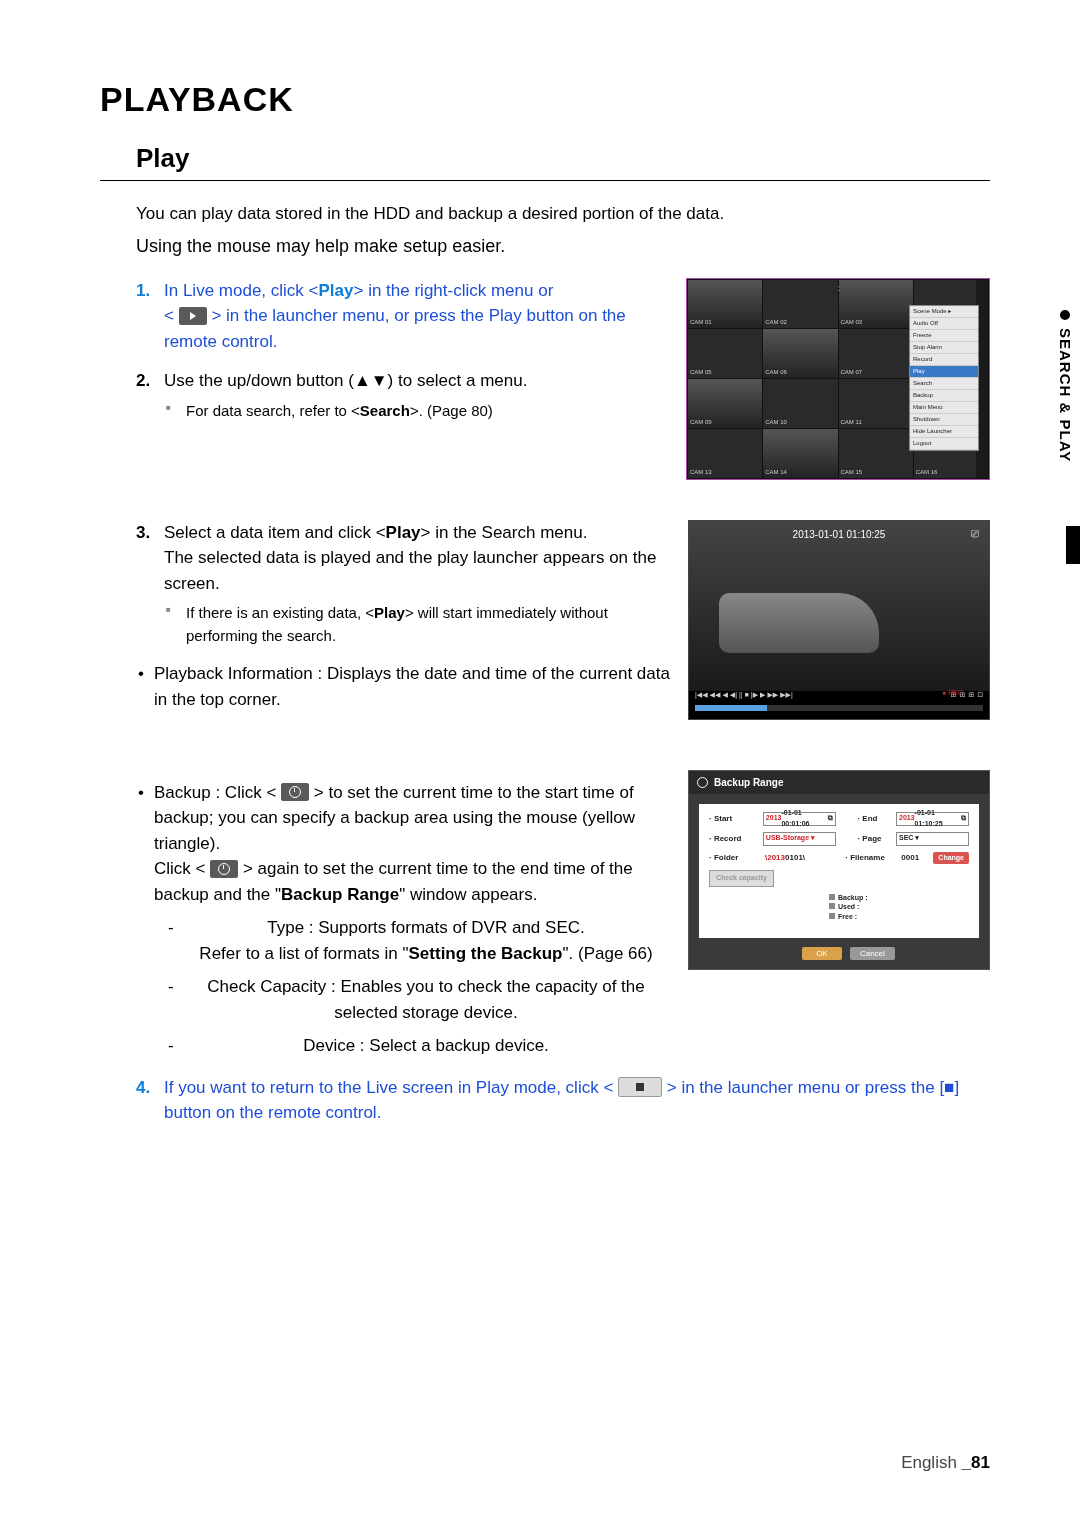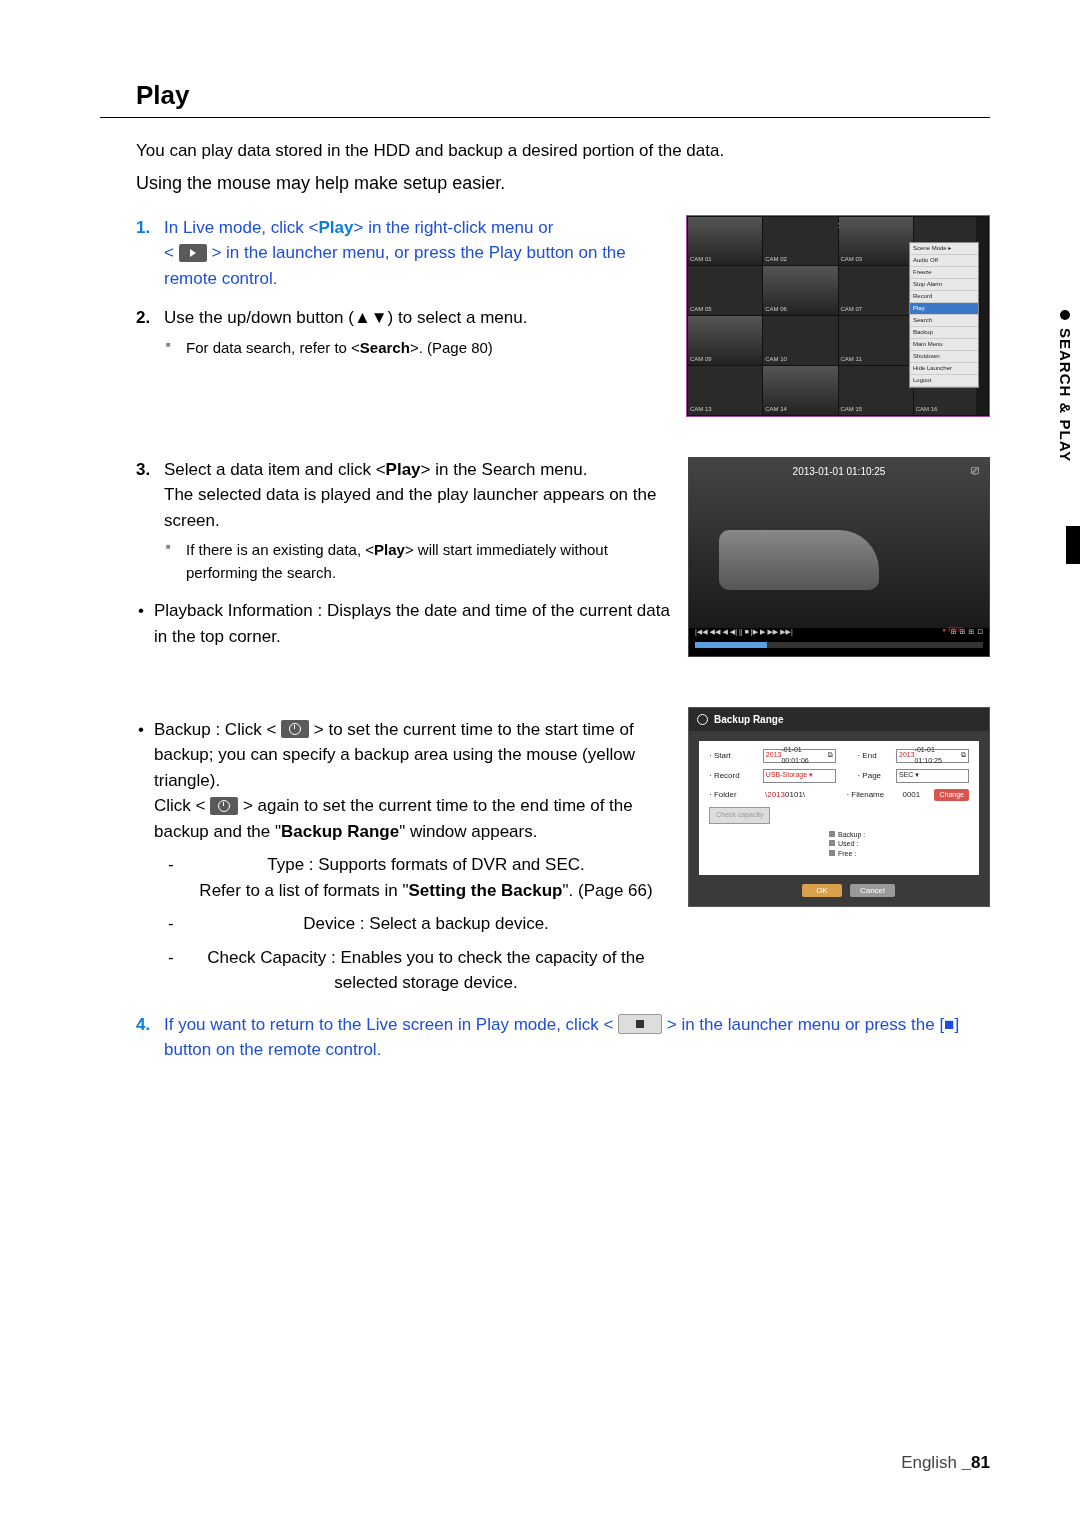--- a/index.html
+++ b/index.html
@@ -146,21 +146,21 @@
   .fig2 .toolbar span { color:#ccc; font-size:7px; flex:0 0 auto;}
   .fig2 .toolbar .spacer{flex:1;}
   .fig2 .toolbar .btns span{ margin-left:3px;}
   .fig2 .pbar { position:absolute; left:6px; right:6px; bottom:8px; height:6px; background:#333; }
   .fig2 .pbar .fill{ height:100%; width:25%; background:#5aa0e0;}
   .fig2 .rec { position:absolute; right:26px; bottom:20px; font-size:7px; color:#c33;}
 
   .fig3 { width:300px; height:198px; background:#3a3a3a; border:1px solid #555; color:#ccc; font-size:8px; }
   .fig3 .hdr { background:#2a2a2a; padding:4px 8px; font-size:10px; font-weight:bold; color:#fff; display:flex; align-items:center; gap:6px;}
   .fig3 .hdr .glyph{ width:9px;height:9px;border:1px solid #fff;border-radius:50%; position:relative;}
-  .fig3 .body { background:#fff; color:#222; margin:10px; padding:8px 10px; height:118px; font-size:8px; position:relative;}
+  .fig3 .body { background:#fff; color:#222; margin:10px; padding:8px 10px; height:118px; font-size:8px; position:relative;font-weight:bold;}
   .fig3 .row { display:flex; align-items:center; margin-bottom:6px; gap:6px;}
   .fig3 .lbl { width:50px; color:#222;}
   .fig3 select.box, .fig3 .selbox { width:70px; height:12px; font-size:7px; border:1px solid #888; display:inline-flex; align-items:center; padding:0 2px; background:#fff;}
   .fig3 .red { color:#c22; }
   .fig3 .cap-btn { display:inline-block; padding:2px 6px; background:#ddd; border:1px solid #999; font-size:7px; color:#999;}
   .fig3 .stats { margin-left:120px; font-size:7px; line-height:1.4;}
   .fig3 .stats .sq{ display:inline-block; width:6px;height:6px; background:#888; margin-right:3px;}
   .fig3 .change { background:#d9534f; color:#fff; font-size:7px; padding:1px 5px; border-radius:2px;}
   .fig3 .footer { text-align:center; margin-top:4px;padding-left:19px;}
   .fig3 .footer .okb { background:#d9a24a; color:#fff; padding:2px 14px; font-size:8px; border-radius:2px; margin-right:6px;}
@@ -175,20 +175,21 @@
 <body>
 
 <div class="page">
 
   <div class="side-tab">
     <div class="dot"></div>
     <div class="label">SEARCH &amp; PLAY</div>
   </div>
   <div class="side-black-block"></div>
 
+  <h1 class="playback">PLAYBACK</h1>
   <h2 class="play">Play</h2>
 
   <div class="content">
     <p>You can play data stored in the HDD and backup a desired portion of the data.</p>
     <p class="small">Using the mouse may help make setup easier.</p>
 
     <div class="col-wrap">
       <div class="col-left">
         <ol class="numlist">
           <li>
@@ -333,22 +334,22 @@
             </span><span> &gt; to set the current time to the start time of backup; you can specify a backup area using the mouse (yellow triangle).</span><br>
           <span>Click &lt; </span><span class="chip">
               <span class="clock-glyph"></span>
             </span><span> &gt; again to set the current time to the end time of the backup and the "</span><span class="black-strong">Backup Range</span><span>" window appears.</span>
         </div>
         <div class="nest-dash" style="margin-left:18px;">
           <div class="dash-bullet">
             <span>Type : Supports formats of DVR and SEC.</span><br>
             <span>Refer to a list of formats in "</span><span class="black-strong">Setting the Backup</span><span>". (Page 66)</span>
           </div>
+          <div class="dash-bullet">Check Capacity : Enables you to check the capacity of the selected storage device.</div>
           <div class="dash-bullet">Device : Select a backup device.</div>
-          <div class="dash-bullet">Check Capacity : Enables you to check the capacity of the selected storage device.</div>
         </div>
       </div>
       <div class="col-right">
         <div class="fig fig3">
           <div class="hdr">
             <span class="glyph"></span>
             <span>Backup Range</span>
           </div>
           <div class="body">
             <div class="row">

